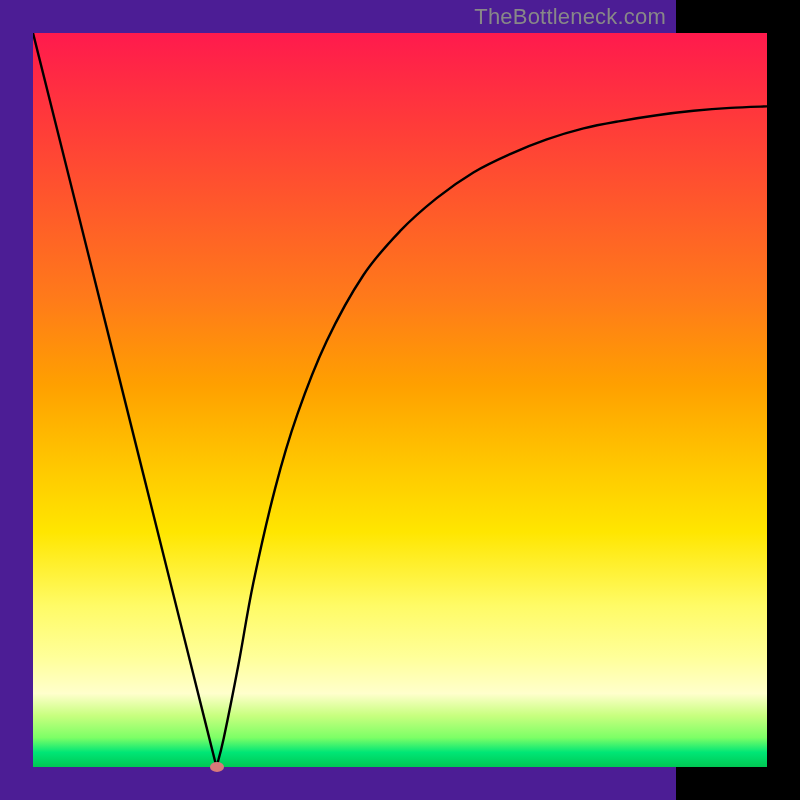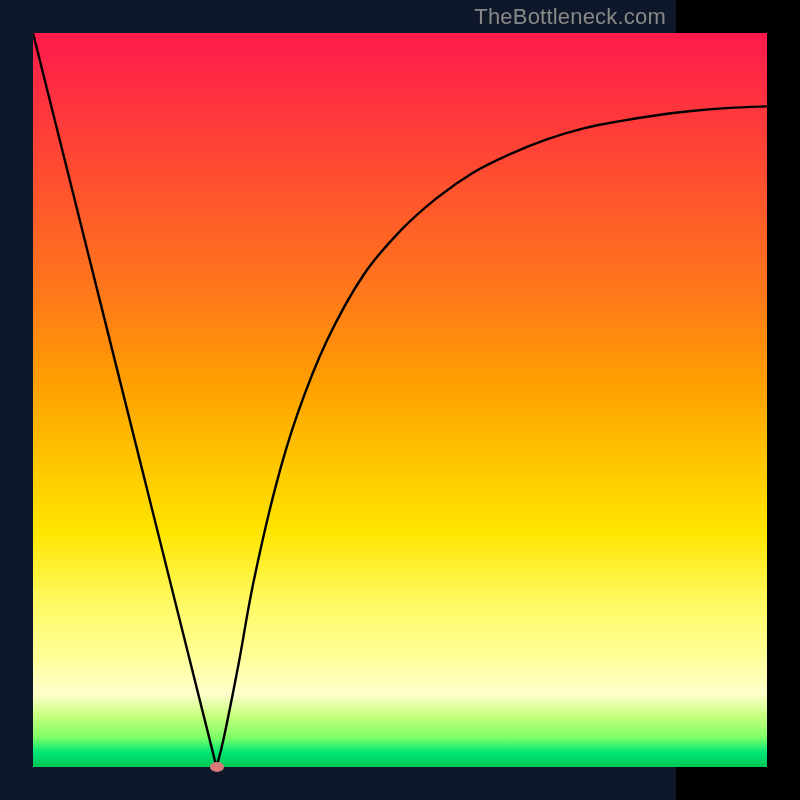--- a/index.html
+++ b/index.html
@@ -8,21 +8,21 @@
     width: 800px;
     height: 800px;
     background: #000;
     overflow: hidden;
     font-family: Arial, Helvetica, sans-serif;
   }
   .frame {
     position: relative;
     width: 676px;
     height: 800px;
-    background: #0f172a;
+    background: #4c1d95;
   }
   .plot-area {
     position: absolute;
     left: 33px;
     top: 33px;
     width: 734px;
     height: 734px;
     background: linear-gradient(to bottom,
       #ff1a4d 0%,
       #ff3a3a 12%,

